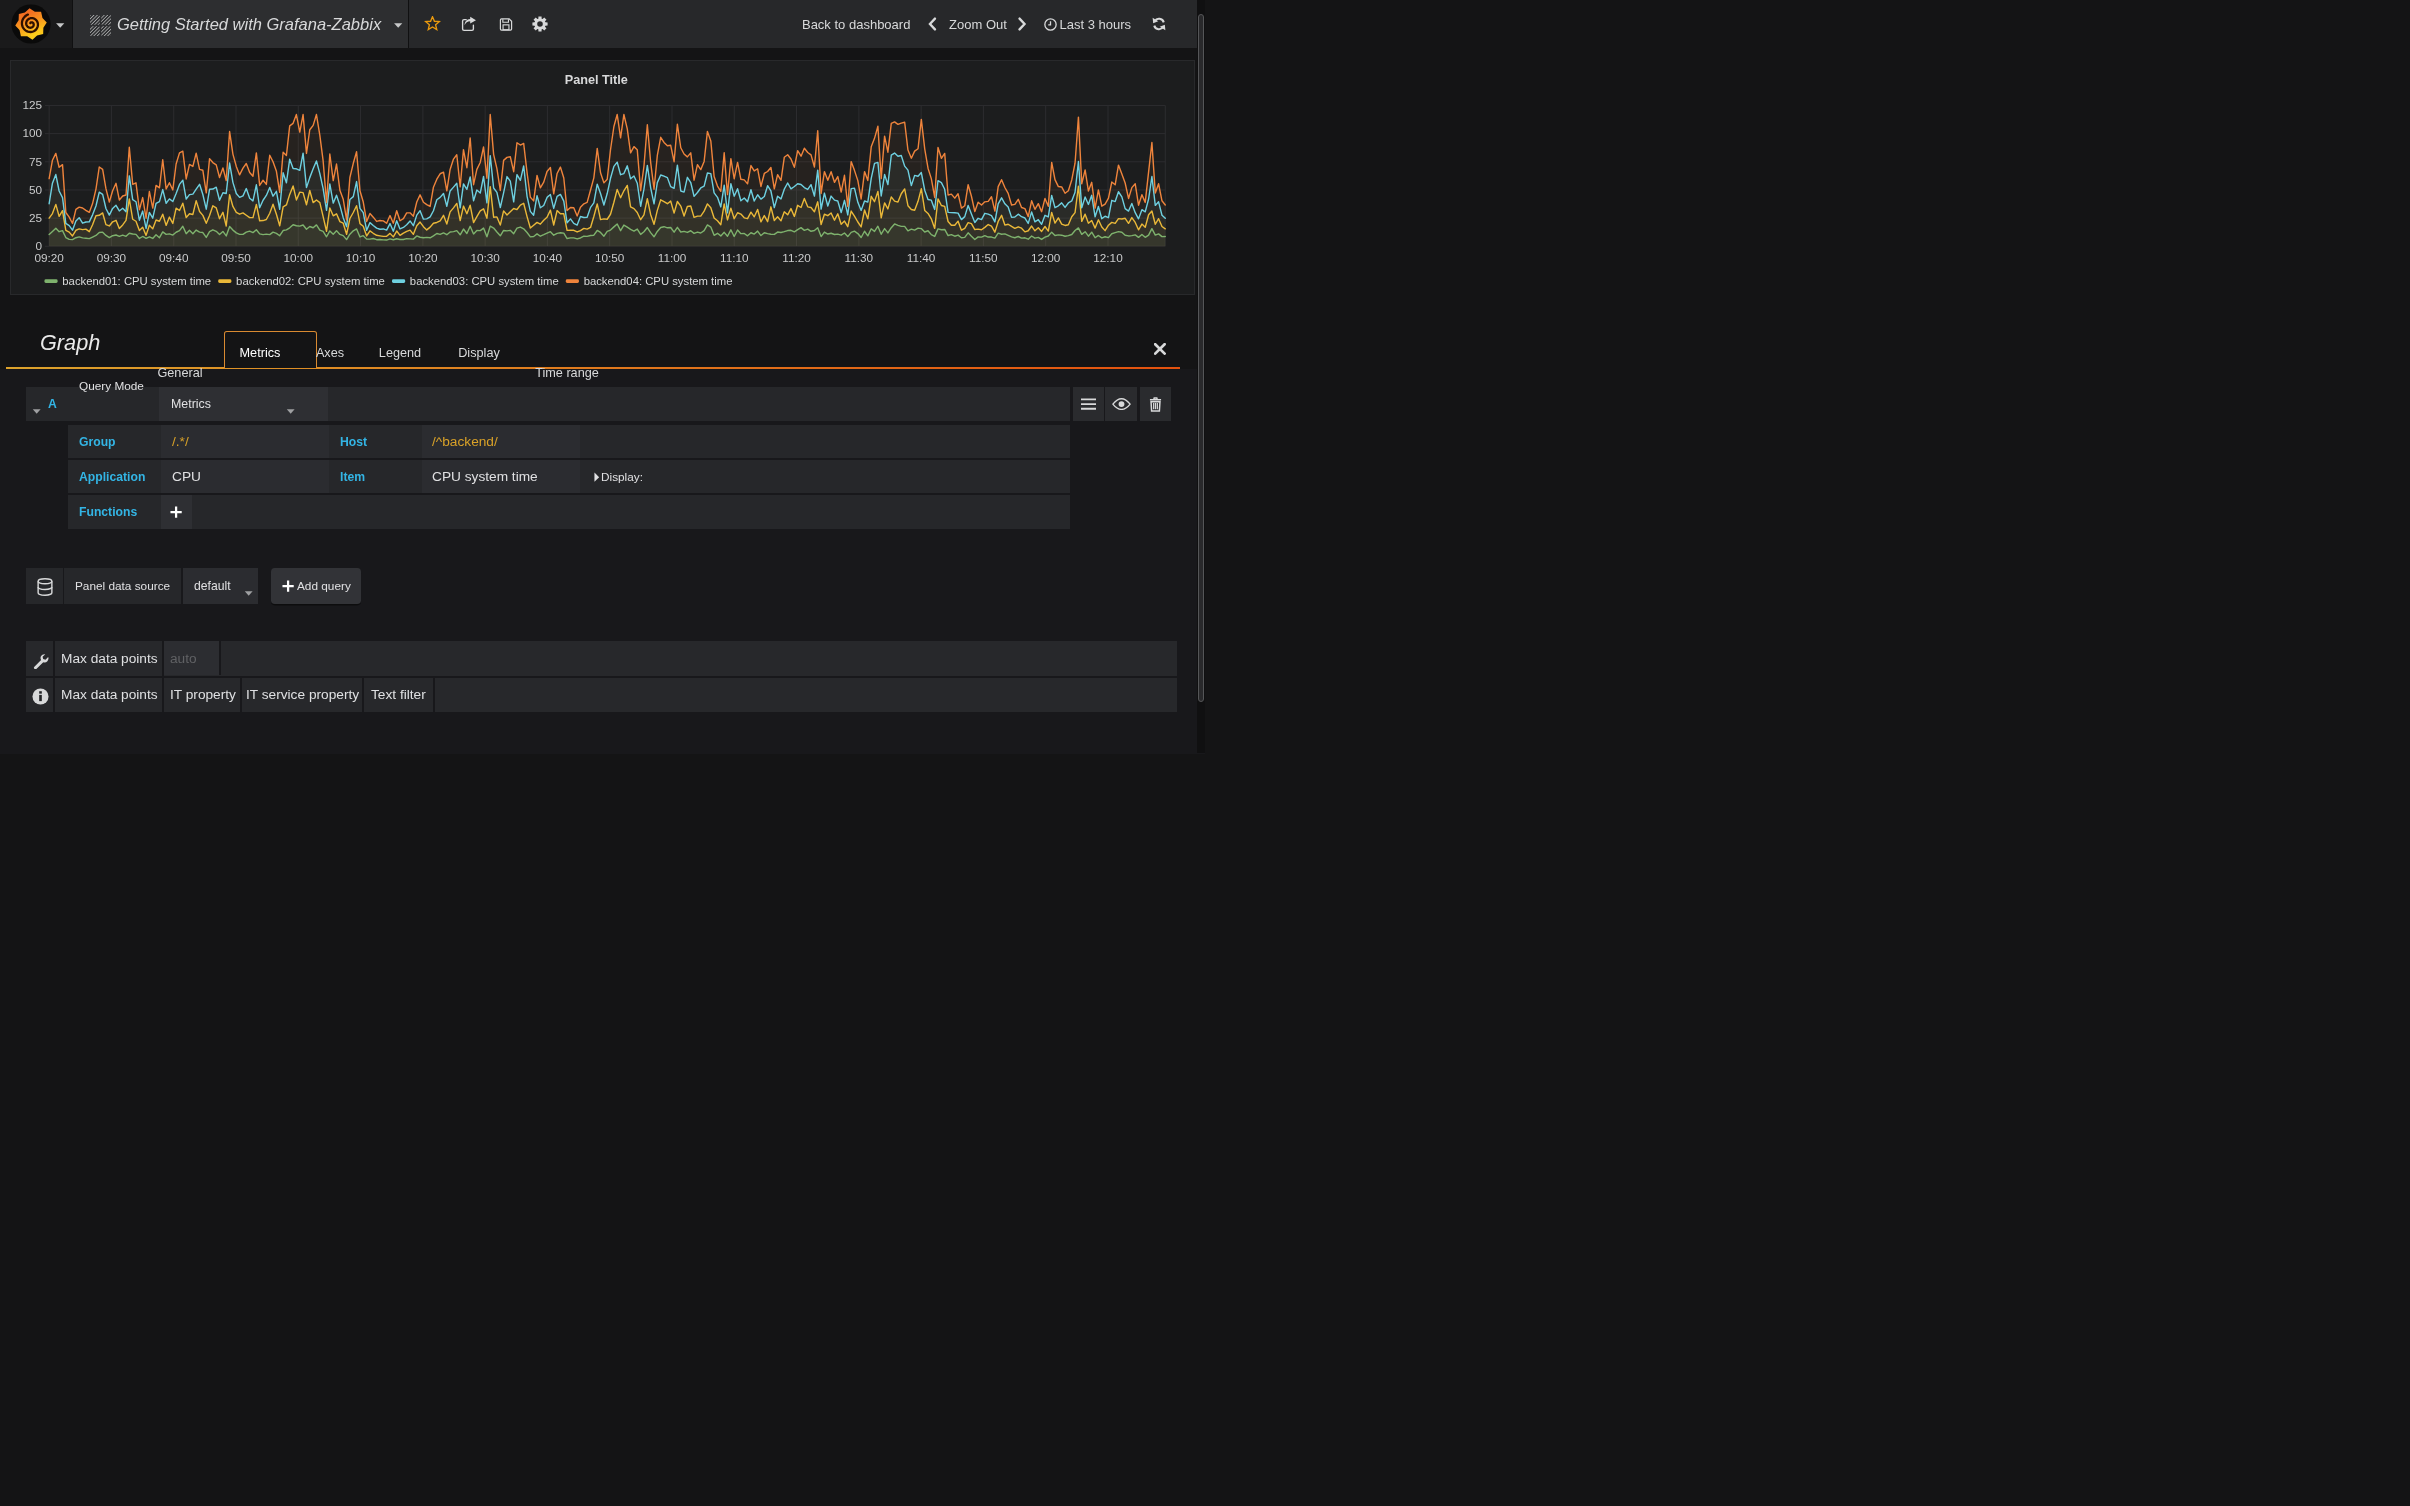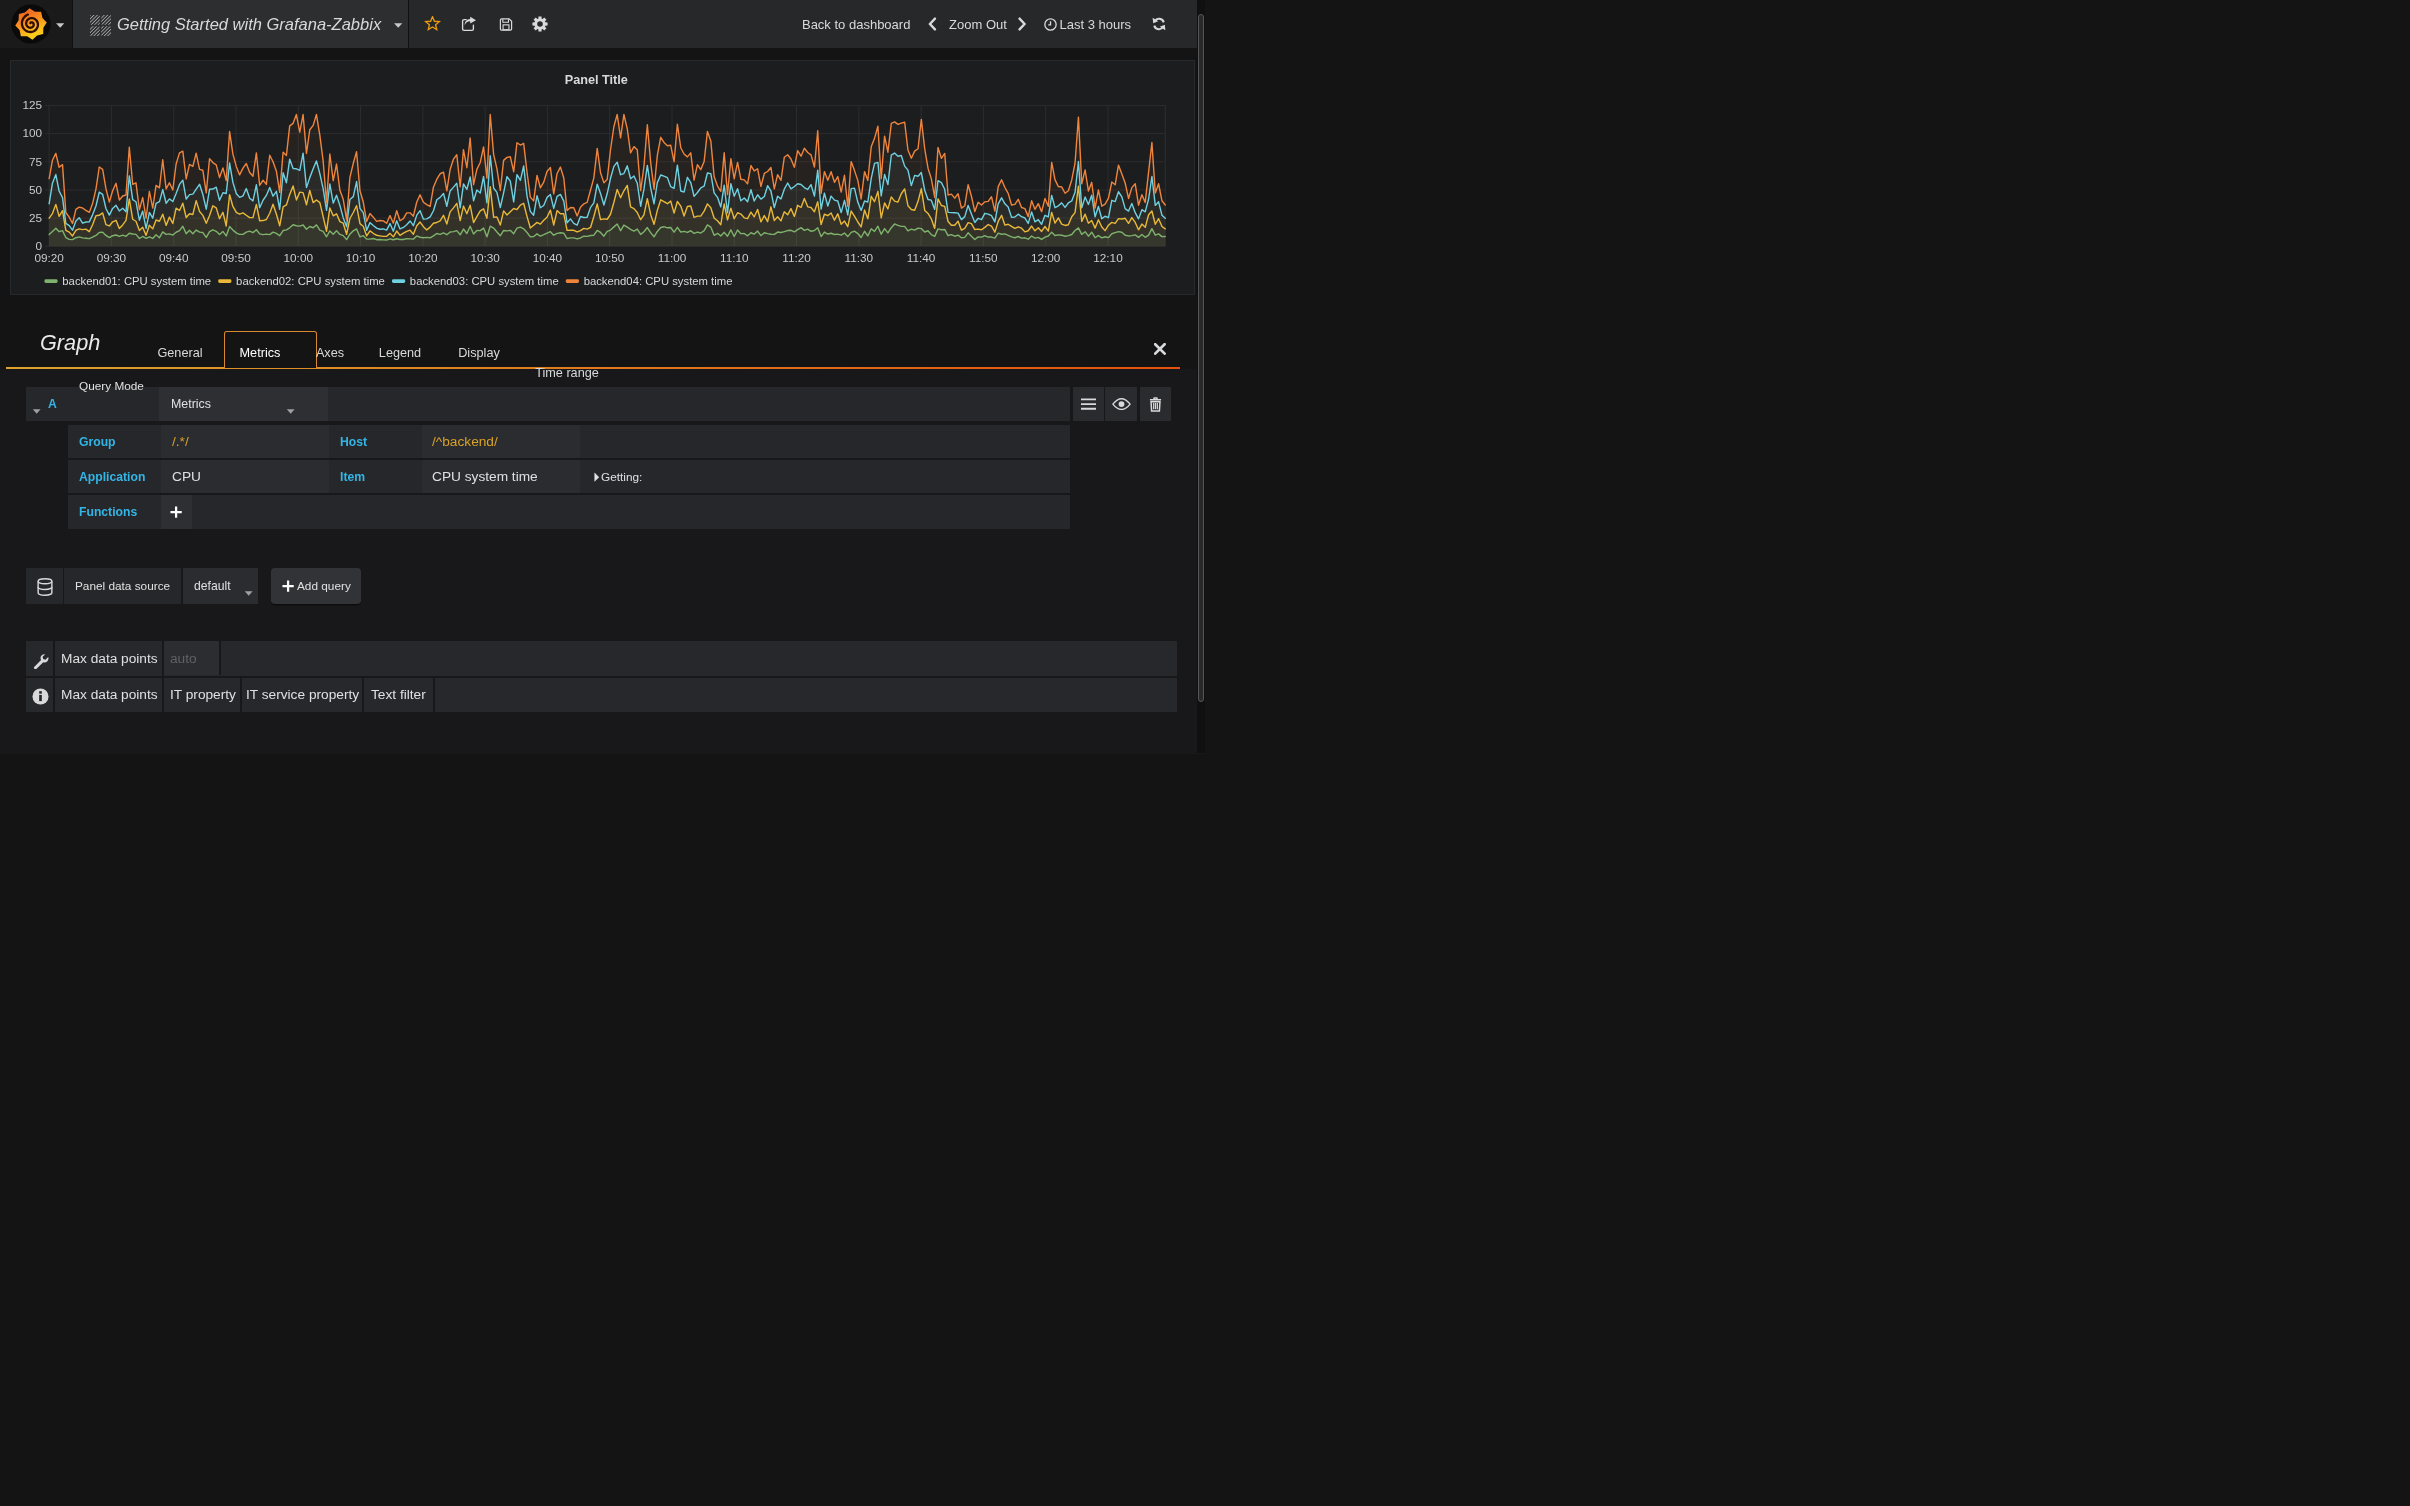--- a/index.html
+++ b/index.html
@@ -209,21 +209,21 @@
         <text x="423.5" y="238" class="leglbl">backend03: CPU system time</text>
         <rect x="589.0" y="231.5" width="14" height="4" rx="1.5" fill="#EF843C"></rect>
         <text x="608.0" y="238" class="leglbl">backend04: CPU system time</text>
   </svg>
 </div>
 
 <div style="position:absolute;left:0;top:369px;width:1205px;height:385px;background:#18181b;"></div>
 <div id="graphtitle">Graph</div>
 <div id="tabline"></div>
 <div id="activetab"></div>
-<div class="tab" style="left:180px;transform:translateX(-50%);">General</div>
+<div class="tab" style="left:180px;transform:translateX(-50%);margin-top:20px;">General</div>
     <div class="tab" style="left:260px;transform:translateX(-50%);color:#fff;">Metrics</div>
     <div class="tab" style="left:330px;transform:translateX(-50%);">Axes</div>
     <div class="tab" style="left:400px;transform:translateX(-50%);">Legend</div>
     <div class="tab" style="left:479px;transform:translateX(-50%);">Display</div>
     <div class="tab" style="left:567px;transform:translateX(-50%);margin-top:20px;">Time range</div>
 <div id="closex"><svg class="icon" width="11.8" height="11.8" viewBox="0 0 15 15">
 <path d="M1.5 1.5 L13.5 13.5 M13.5 1.5 L1.5 13.5" stroke="#d8d9da" stroke-width="3.4" stroke-linecap="round"></path>
       </svg></div>
 
 <div class="qrow" style="left:26px;top:387px;width:1044px;height:34px;"></div>
@@ -267,21 +267,21 @@
 <div class="qrow" style="left:68px;top:460px;width:1002px;height:33px;"></div>
 <div class="qrow valcell" style="left:161px;top:460px;width:168px;height:33px;"></div>
 <div class="qrow valcell" style="left:422px;top:460px;width:158px;height:33px;"></div>
 <div class="qtext bluelbl" style="left:79px;top:460px;">Application</div>
 <div class="qtext qval" style="left:172px;top:460px;">CPU</div>
 <div class="qtext bluelbl" style="left:340px;top:460px;">Item</div>
 <div class="qtext qval" style="left:432px;top:460px;">CPU system time</div>
 <svg class="icon" width="5.6" height="10.4" viewBox="0 0 6 11" style="position:absolute;left:594px;top:472px;">
       <path d="M0.5 0.5 L5.5 5.5 L0.5 10.5 Z" fill="#e0e0e2"></path>
     </svg>
-<div class="qtext" style="left:601px;top:460px;">Getting:</div>
+<div class="qtext" style="left:601px;top:460px;">Display:</div>
 
 <div class="qrow" style="left:68px;top:495px;width:1002px;height:34px;"></div>
 <div class="qrow" style="left:161px;top:495px;width:31px;height:34px;background:#2e2f33;"></div>
 <div class="qtext bluelbl" style="left:79px;top:495px;">Functions</div>
 <svg class="icon" width="12.2" height="12.2" viewBox="0 0 13 13" style="position:absolute;left:170px;top:506px;">
       <path d="M6.5 0.5 V12.5 M0.5 6.5 H12.5" stroke="#fff" stroke-width="2.4"></path>
     </svg>
 
 <div class="qrow" style="left:26px;top:568px;width:37px;height:36px;"></div>
 <div class="abs" style="left:37px;top:577px;"><svg class="icon" width="16" height="18" viewBox="0 0 17 19">

